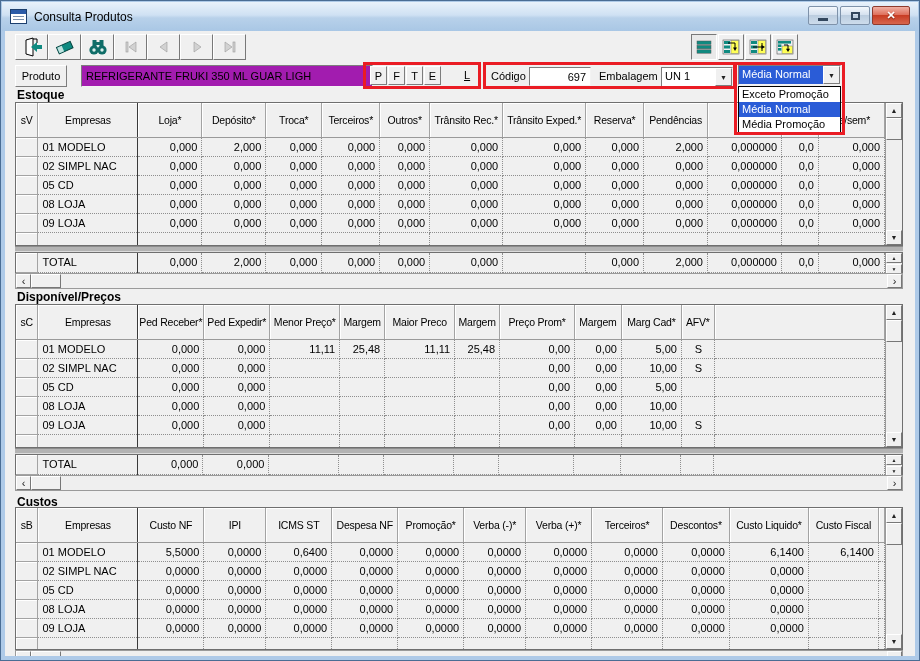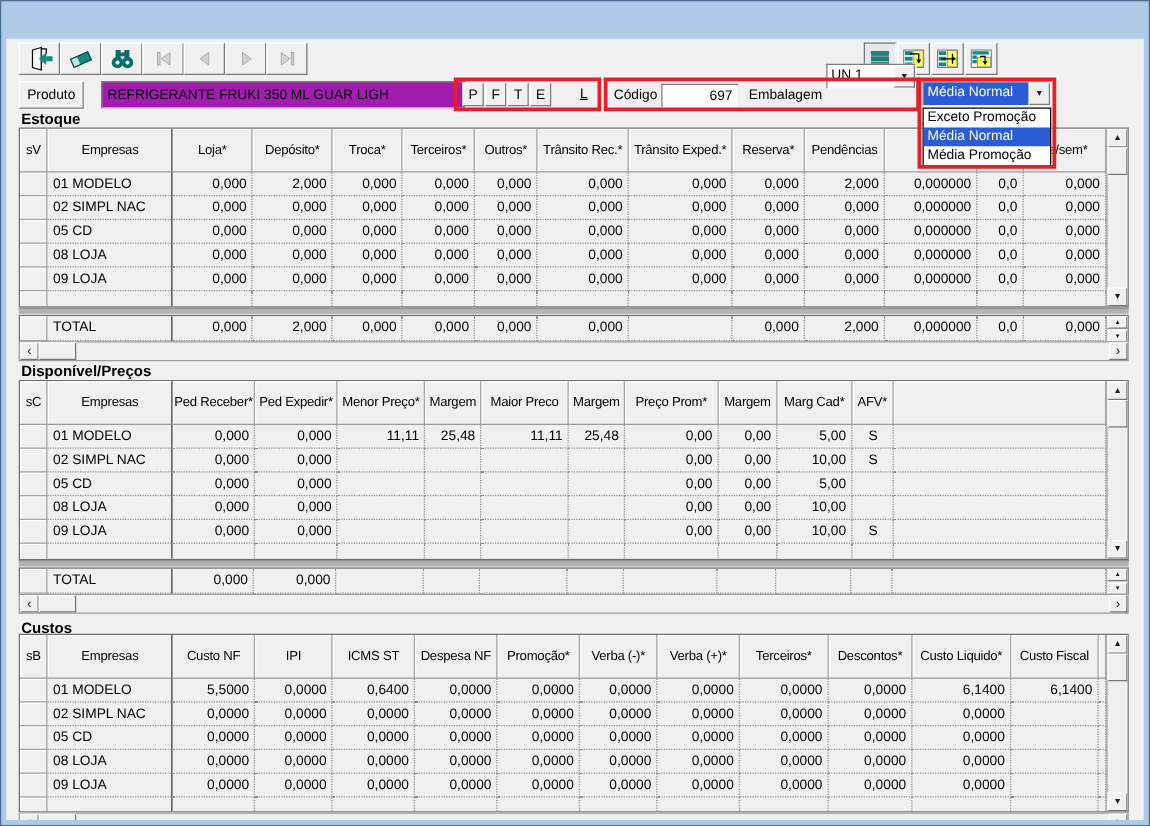--- a/index.html
+++ b/index.html
@@ -83,20 +83,35 @@
   .hsb .left{left:0;top:0;width:15px;height:14px;font-size:11px;}
   .hsb .right{right:0;top:0;width:15px;height:14px;font-size:11px;}
   .hsb .hthumb{position:absolute;left:15px;top:0;width:30px;height:14px;background:#f0f0f0;
     border:1px solid;border-color:#ffffff #777777 #777777 #ffffff;}
 </style>
 </head>
 <body>
 
 <div class="window">
 
+  <div class="titlebar">
+    <span class="app-icon"></span>
+    <span class="title-text">Consulta Produtos</span>
+    <span class="winbtns">
+      <span class="wbtn">
+          <span class="glyph-min"></span>
+        </span>
+      <span class="wbtn">
+          <span class="glyph-max"></span>
+        </span>
+      <span class="wbtn close">
+          <span class="glyph-x">✕</span>
+        </span>
+    </span>
+  </div>
 
   <div class="body">
 
     <div class="toolbar">
       <div class="tbtn" style="left:10px">
         <svg width="22" height="20">
           <path d="M5 3 L12 1 L12 19 L5 17 Z" fill="#fff" stroke="#000"></path>
           <path d="M12 2 H16 V6" stroke="#000" fill="none"></path>
           <rect x="16" y="8" width="5" height="4" fill="#0f8a80"></rect>
           <polygon points="16,5 16,15 10,10" fill="#0f8a80"></polygon>
@@ -194,21 +209,21 @@
     <div class="btn3d" style="left:365px;top:35px;width:17px;height:19px">P</div>
     <div class="btn3d" style="left:383px;top:35px;width:17px;height:19px">F</div>
     <div class="btn3d" style="left:401px;top:35px;width:17px;height:19px">T</div>
     <div class="btn3d" style="left:419px;top:35px;width:17px;height:19px">E</div>
     <span class="l-link" style="left:459px;top:38px">L</span>
 
     <div class="redbox" style="left:478px;top:31px;width:253px;height:27px"></div>
     <span class="lbl" style="left:486px;top:39px">Código</span>
     <input class="field" style="left: 524px; top: 36px; width: 62px; height: 19px; text-align: right;" value="697">
     <span class="lbl" style="left:594px;top:39px">Embalagem</span>
-    <div class="combo" style="left:656px;top:20px;width:72px;height:20px">
+    <div class="combo" style="left:656px;top:36px;width:72px;height:20px">
       <span class="val">UN 1</span>
       <span class="arrow">▼</span>
     </div>
 
     <div class="redbox" style="left:729px;top:31px;width:111px;height:73px"></div>
     <div class="combo" style="left:733px;top:34px;width:103px;height:20px;z-index:20">
       <span class="val hl">Média Normal</span>
       <span class="arrow">▼</span>
     </div>
     <div class="ddlist" style="left:733px;top:55px;width:103px">

